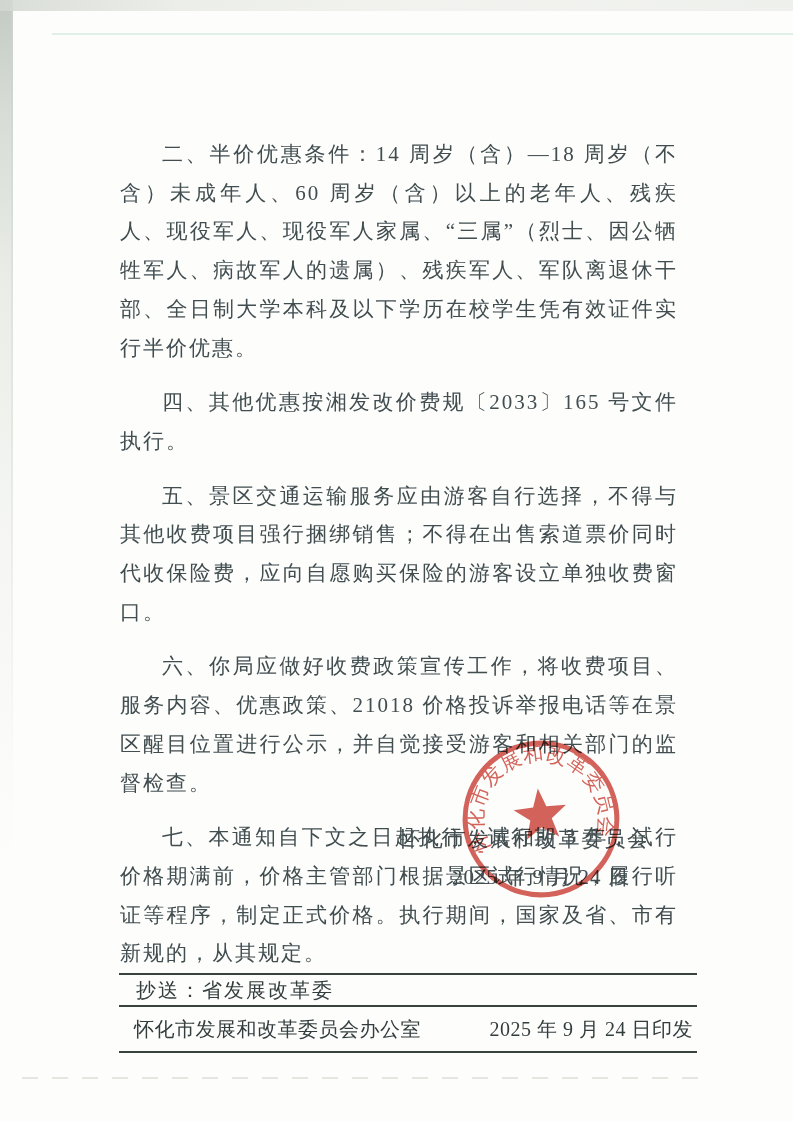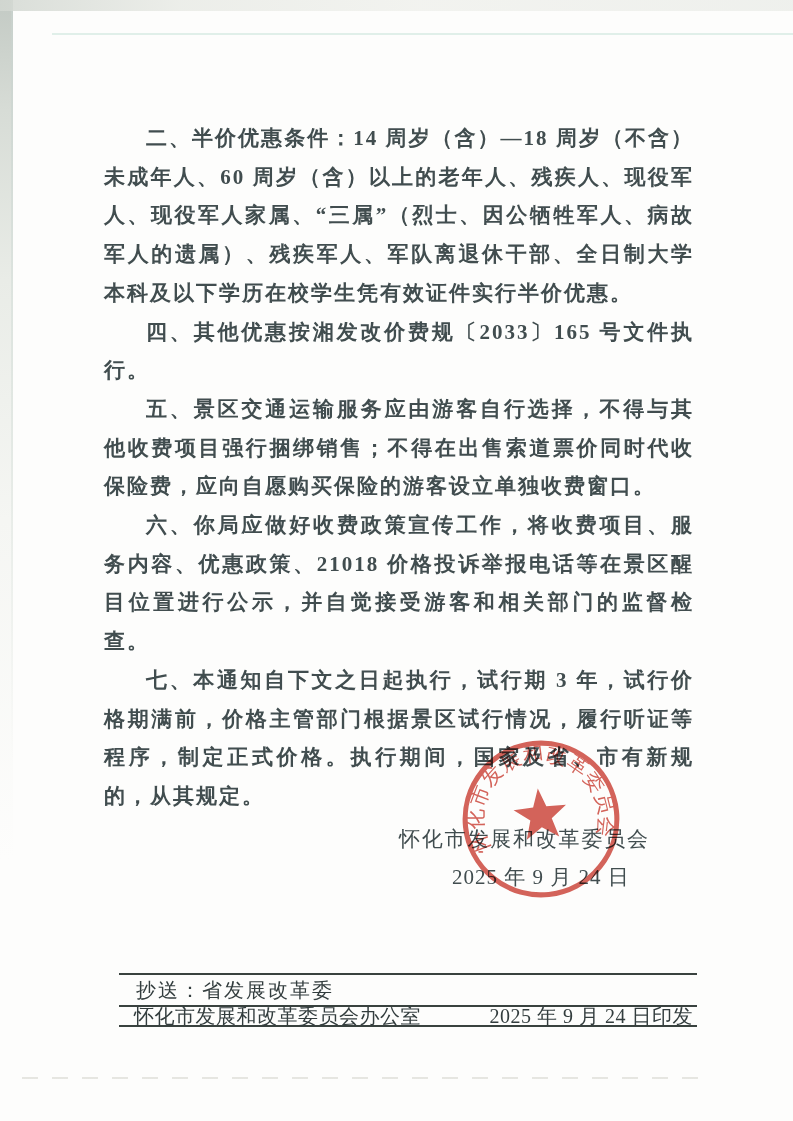--- a/index.html
+++ b/index.html
@@ -32,21 +32,21 @@
     position:absolute;left:22px;top:1077px;width:676px;height:2px;
     background:repeating-linear-gradient(90deg,#dadad3 0 16px,rgba(255,255,255,0) 16px 30px);
     opacity:.65;
   }
   
   .content{
     position:absolute;left:104px;top:119px;width:590px;
     font-size:21px;line-height:38.7px;letter-spacing:2px;
     color:#414d4f;text-align:justify;
   }
-  .content p{margin:0;text-indent:2em;font-weight:bold;}
+  .content p{margin:16px;text-indent:2em;}
   
   .sig-agency{
     position:absolute;left:399px;top:825px;
     font-size:21px;letter-spacing:1.8px;color:#414d4f;white-space:nowrap;
   }
   .sig-date{
     position:absolute;left:452px;top:863px;
     font-size:21px;letter-spacing:1px;color:#414d4f;white-space:nowrap;
   }
   
@@ -61,21 +61,21 @@
     position:absolute;left:119px;top:973px;width:578px;
     color:#333d3e;font-size:20px;
     border-top:2px solid #39423f;border-bottom:2px solid #39423f;
   }
   .footer-row1{
     height:30px;display:flex;align-items:center;
     padding-left:17px;letter-spacing:2px;
     border-bottom:2px solid #39423f;
   }
   .footer-row2{
-    height:18px;display:flex;align-items:center;justify-content:space-between;
+    height:44px;display:flex;align-items:center;justify-content:space-between;
     padding-left:15px;padding-right:4px;letter-spacing:.5px;text-align:right;
   }
 </style>
 </head>
 <body>
 
 <div class="page">
 
   <div class="edge-left"></div>
   <div class="edge-left-line"></div>

